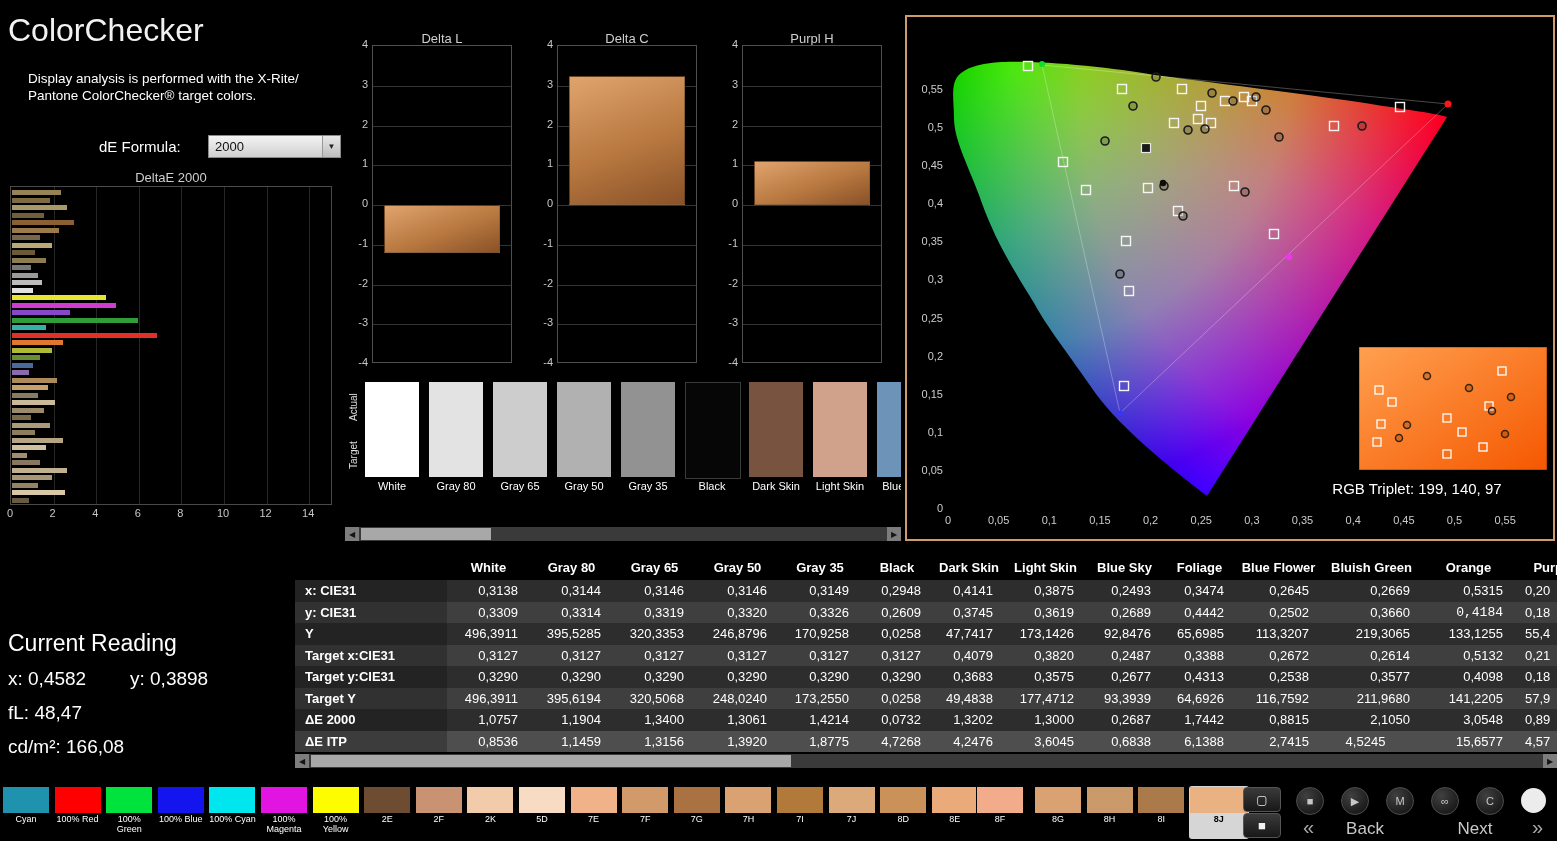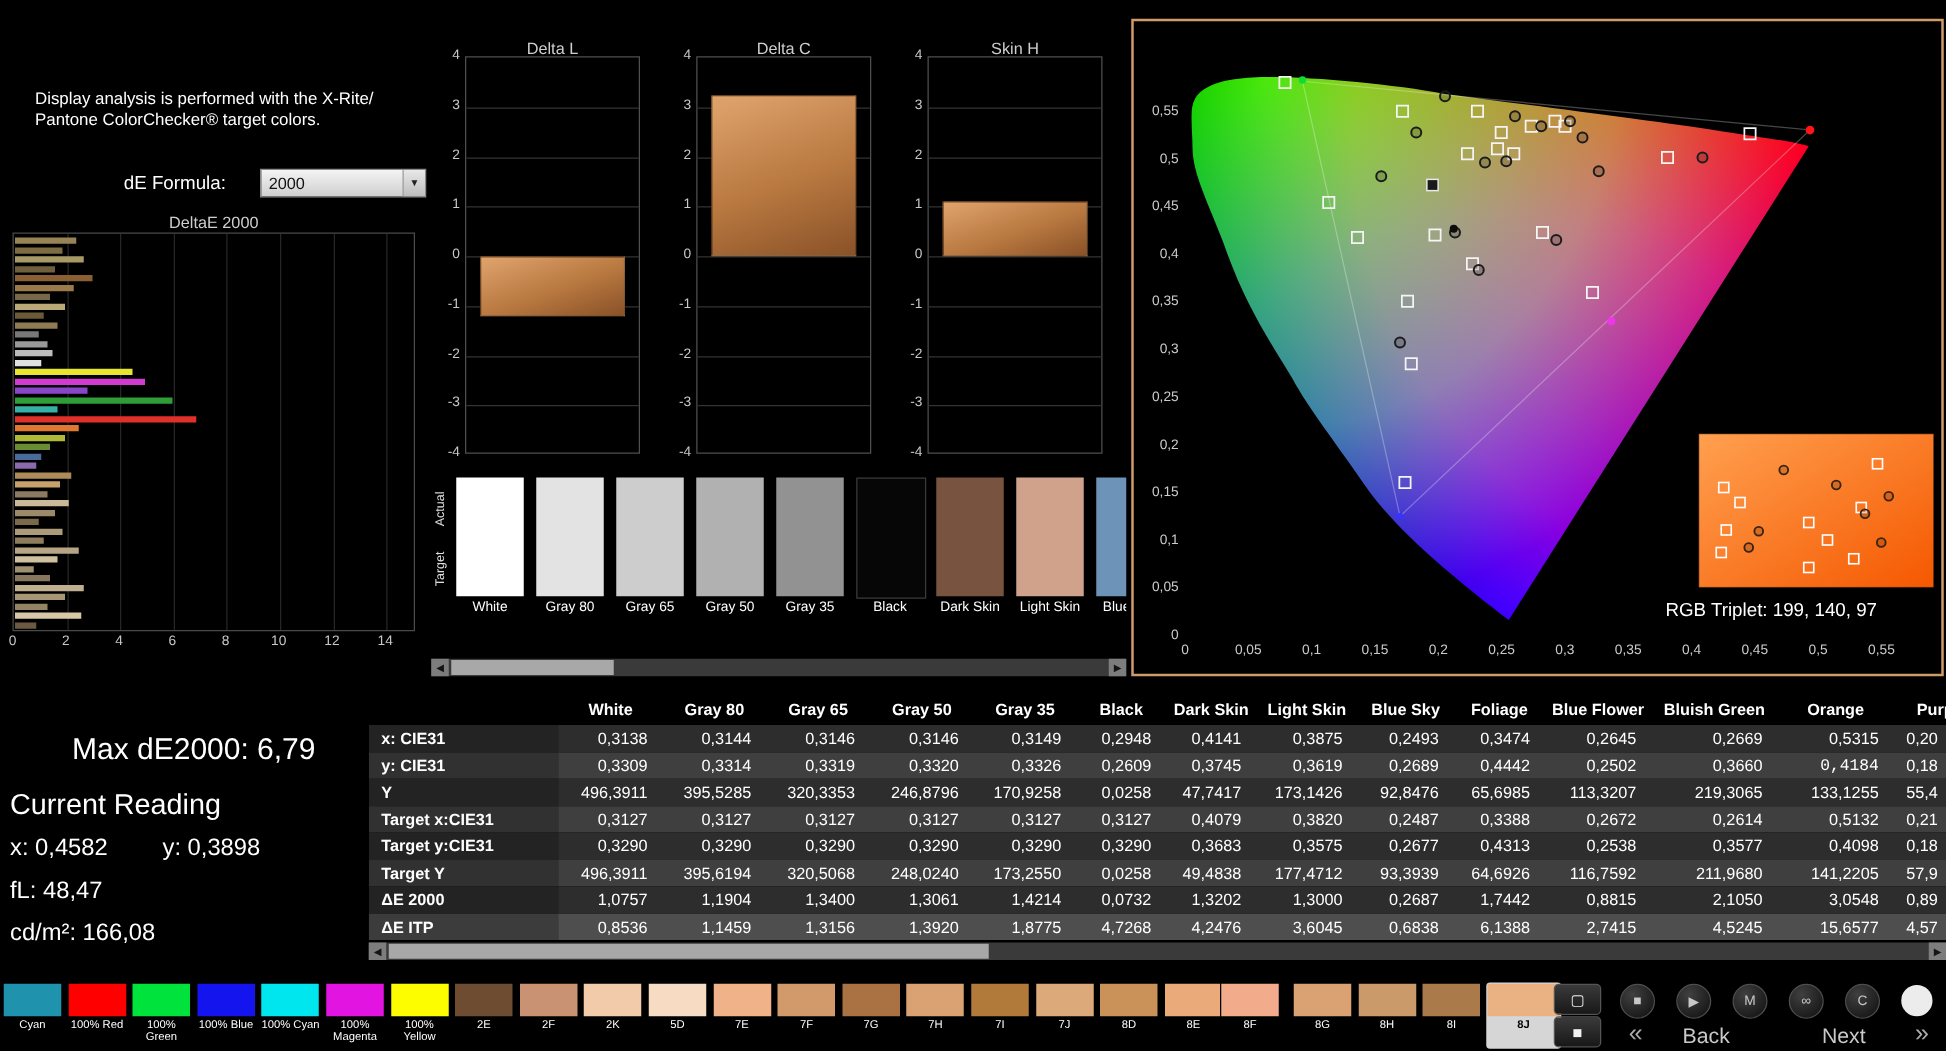--- a/index.html
+++ b/index.html
@@ -73,20 +73,21 @@
   #nav-next-arrow{left:292px}
   #nav-back,#nav-next{position:absolute;top:34px;width:80px;text-align:center;font-size:17px;color:#c9c9c9}
   #nav-back{left:85px}
   #nav-next{left:195px}
 </style>
 </head>
 <body>
 
 <div id="app">
 
+  <div id="title">ColorChecker</div>
   <div id="desc">Display analysis is performed with the X-Rite/ Pantone ColorChecker® target colors.</div>
   <span id="formula-label">dE Formula:</span>
   <div id="combo">
     <span id="combo-val">2000</span>
     <span id="combo-arrow">▼</span>
   </div>
 
   <div id="de-title">DeltaE 2000</div>
   <div id="de-plot">
       <div class="de-grid" style="left: 42.6px;"></div>
@@ -184,21 +185,21 @@
       </div>
       <div class="ylabel" style="left: 529px; top: 38px;">4</div>
       <div class="ylabel" style="left: 529px; top: 77.75px;">3</div>
       <div class="ylabel" style="left: 529px; top: 117.5px;">2</div>
       <div class="ylabel" style="left: 529px; top: 157.25px;">1</div>
       <div class="ylabel" style="left: 529px; top: 197px;">0</div>
       <div class="ylabel" style="left: 529px; top: 236.75px;">-1</div>
       <div class="ylabel" style="left: 529px; top: 276.5px;">-2</div>
       <div class="ylabel" style="left: 529px; top: 316.25px;">-3</div>
       <div class="ylabel" style="left: 529px; top: 356px;">-4</div>
-      <div class="chart-title" style="left: 742px;">Skin H</div>
+      <div class="chart-title" style="left: 742px;">Purpl H</div>
       <div class="chart-plot" style="left: 742px;">
         <div class="hgrid" style="top: 39.75px;"></div>
         <div class="hgrid" style="top: 79.5px;"></div>
         <div class="hgrid" style="top: 119.25px;"></div>
         <div class="hgrid" style="top: 159px;"></div>
         <div class="hgrid" style="top: 198.75px;"></div>
         <div class="hgrid" style="top: 238.5px;"></div>
         <div class="hgrid" style="top: 278.25px;"></div>
         <div class="delta-bar" style="top: 115.275px; height: 43.725px; background: linear-gradient(160deg, rgb(223, 164, 108) 0%, rgb(184, 120, 64) 55%, rgb(138, 82, 40) 100%);"></div>
       </div>
@@ -362,21 +363,20 @@
         <div class="cie-xlabel" style="left: 324.9px;">0,3</div>
         <div class="cie-xlabel" style="left: 375.55px;">0,35</div>
         <div class="cie-xlabel" style="left: 426.2px;">0,4</div>
         <div class="cie-xlabel" style="left: 476.85px;">0,45</div>
         <div class="cie-xlabel" style="left: 527.5px;">0,5</div>
         <div class="cie-xlabel" style="left: 578.15px;">0,55</div>
       </div>
     <div id="rgb-label">RGB Triplet: 199, 140, 97</div>
   </div>
 
-  <div id="r-max">Max dE2000: 6,79</div>
   <div id="r-current">Current Reading</div>
   <div id="r-x">x: 0,4582</div>
   <div id="r-y">y: 0,3898</div>
   <div id="r-fl">fL: 48,47</div>
   <div id="r-cd">cd/m²: 166,08</div>
 
   <div id="table">
       <div class="trow thead" style="top: 0px; height: 24px;">
         <div class="tcell" style="width: 152px; min-width: 152px;"></div>
         <div class="tcell" style="width: 83px; min-width: 83px;">White</div>
@@ -519,21 +519,21 @@
         <div class="tcell" style="width: 83px; min-width: 83px;">1,1459</div>
         <div class="tcell" style="width: 83px; min-width: 83px;">1,3156</div>
         <div class="tcell" style="width: 83px; min-width: 83px;">1,3920</div>
         <div class="tcell" style="width: 82px; min-width: 82px;">1,8775</div>
         <div class="tcell" style="width: 72px; min-width: 72px;">4,7268</div>
         <div class="tcell" style="width: 72px; min-width: 72px;">4,2476</div>
         <div class="tcell" style="width: 81px; min-width: 81px;">3,6045</div>
         <div class="tcell" style="width: 77px; min-width: 77px;">0,6838</div>
         <div class="tcell" style="width: 73px; min-width: 73px;">6,1388</div>
         <div class="tcell" style="width: 85px; min-width: 85px;">2,7415</div>
-        <div class="tcell" style="width: 101px; min-width: 101px;">4,5245</div>
+        <div class="tcell" style="width: 101px; min-width: 101px; text-align: center;">4,5245</div>
         <div class="tcell" style="width: 93px; min-width: 93px;">15,6577</div>
         <div class="tcell clip-col" style="width: 60px; min-width: 60px;">4,57</div>
       </div>
     </div>
 
   <div id="patch-bar">
       <div class="pbtn" style="left: 2px;">
         <div class="pswatch" style="background: rgb(31, 147, 173);"></div>
         <div class="plabel">Cyan</div>
       </div>

